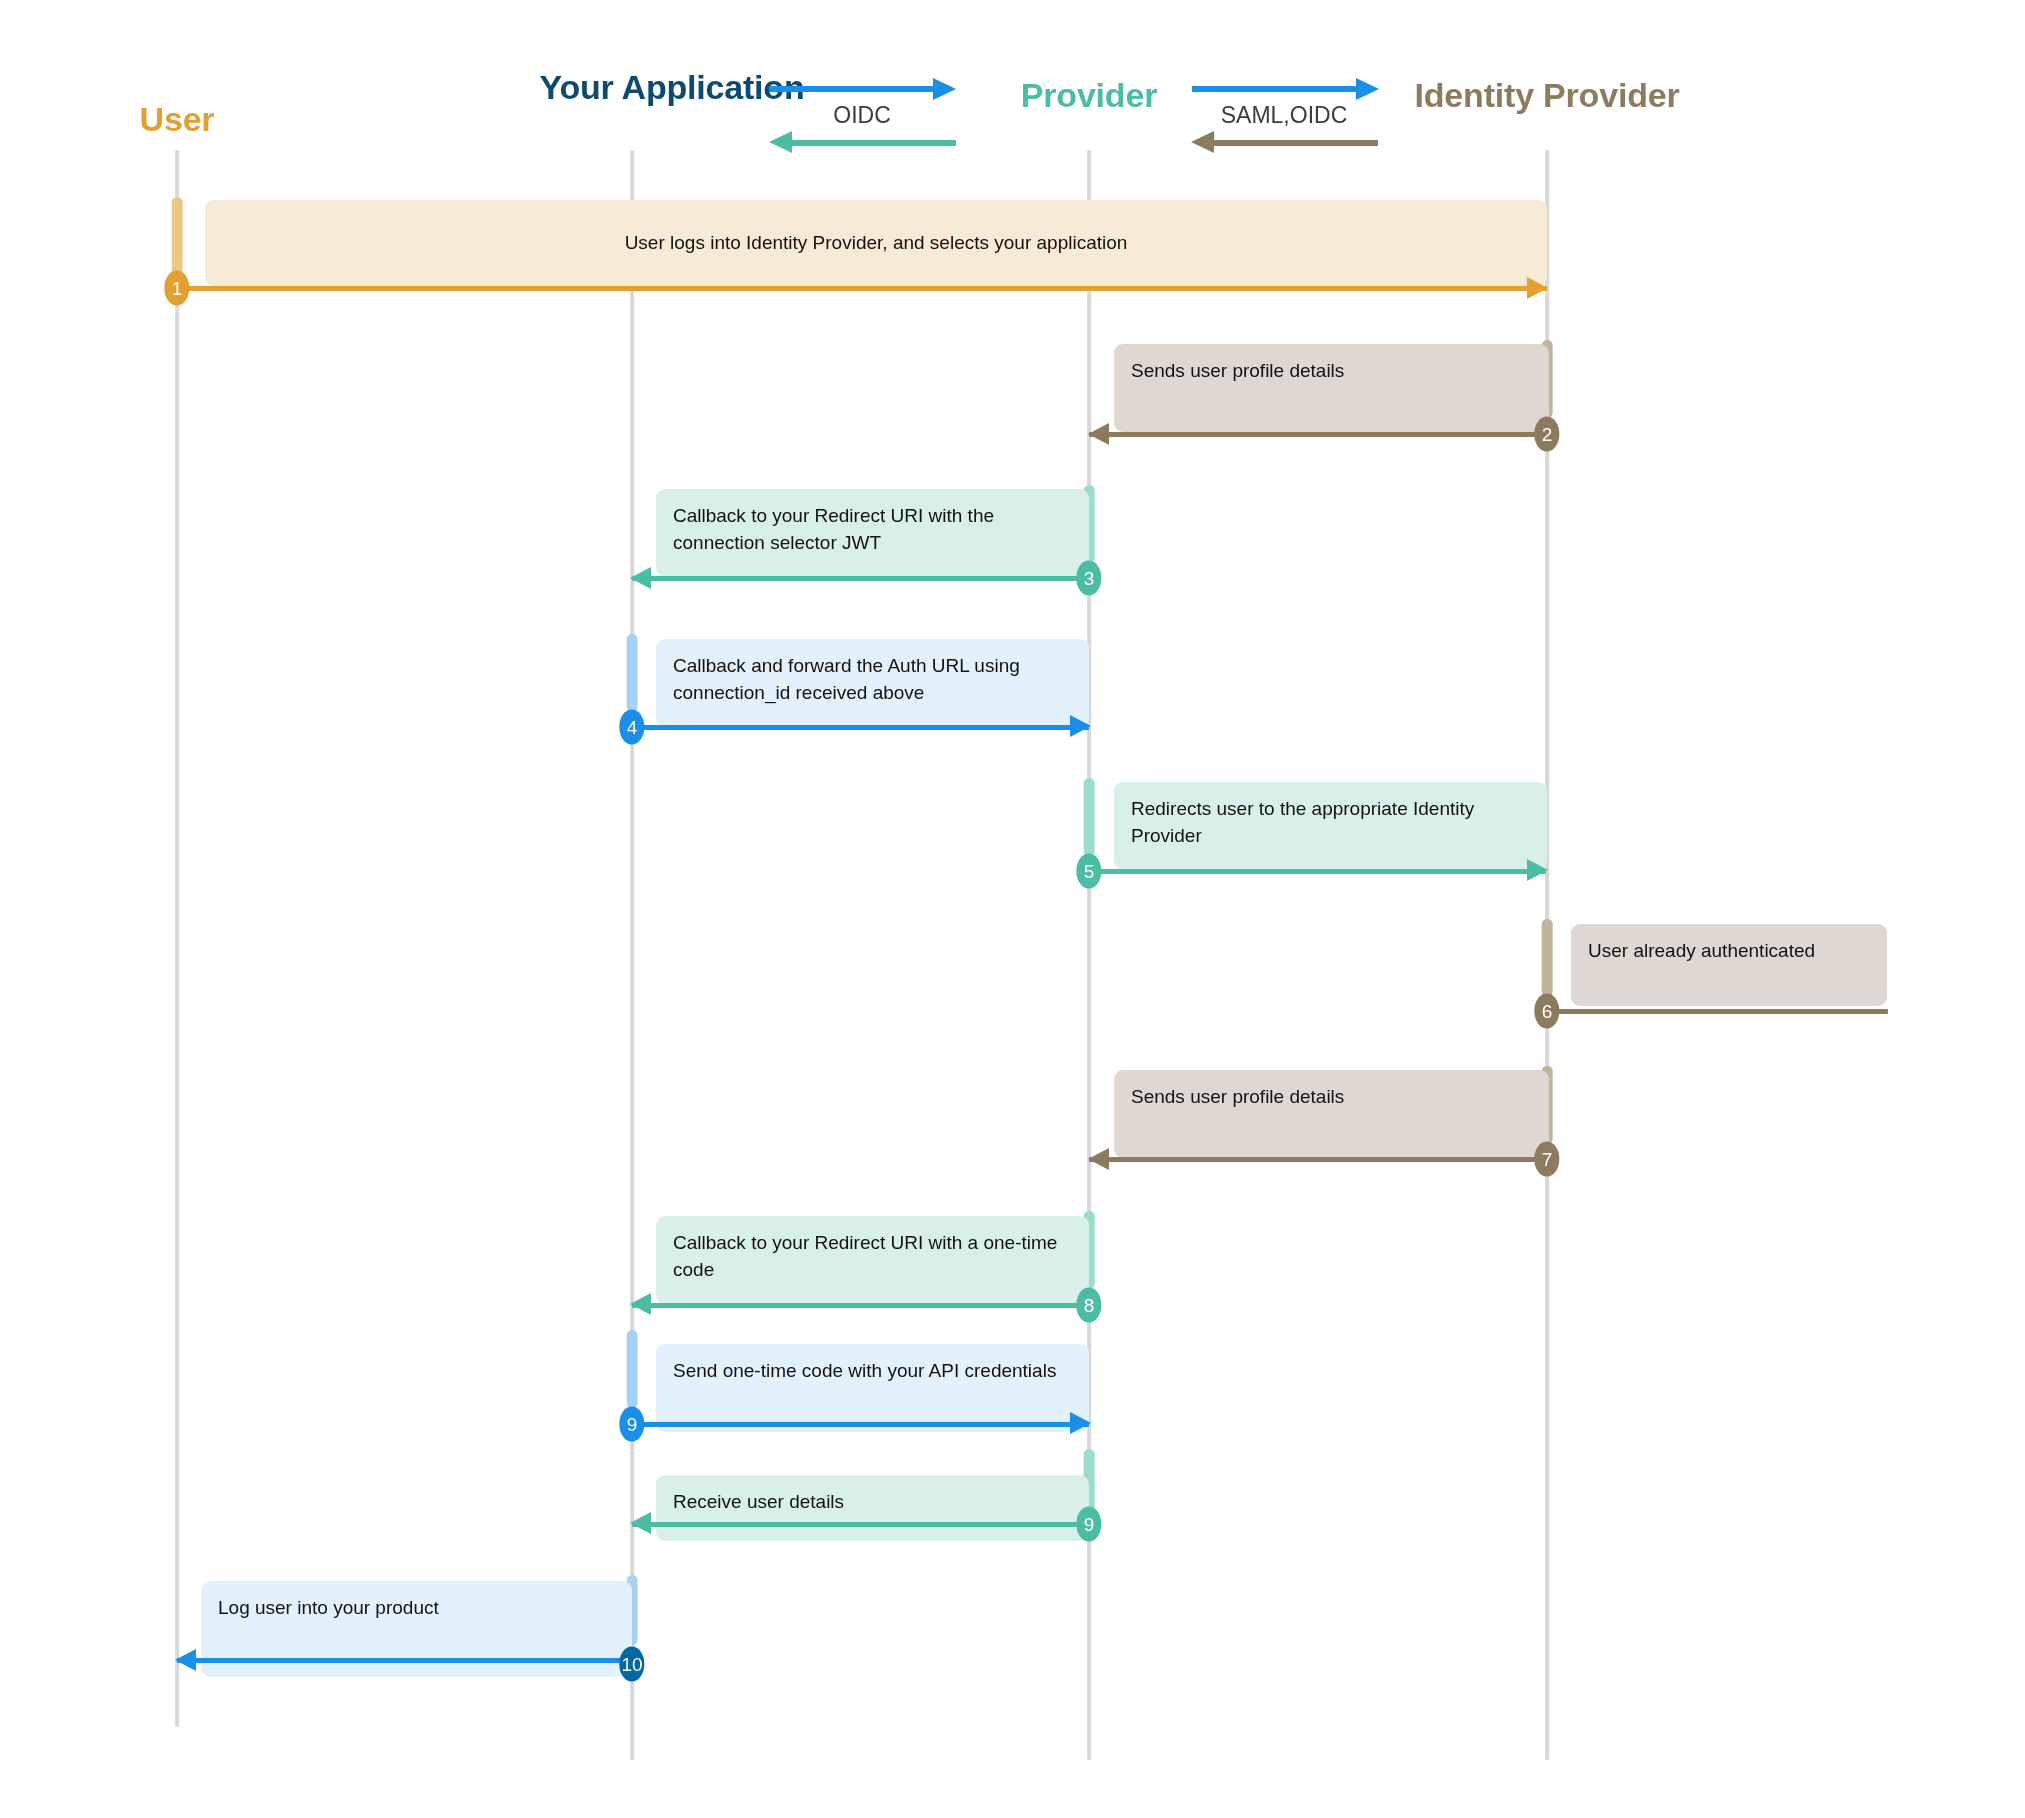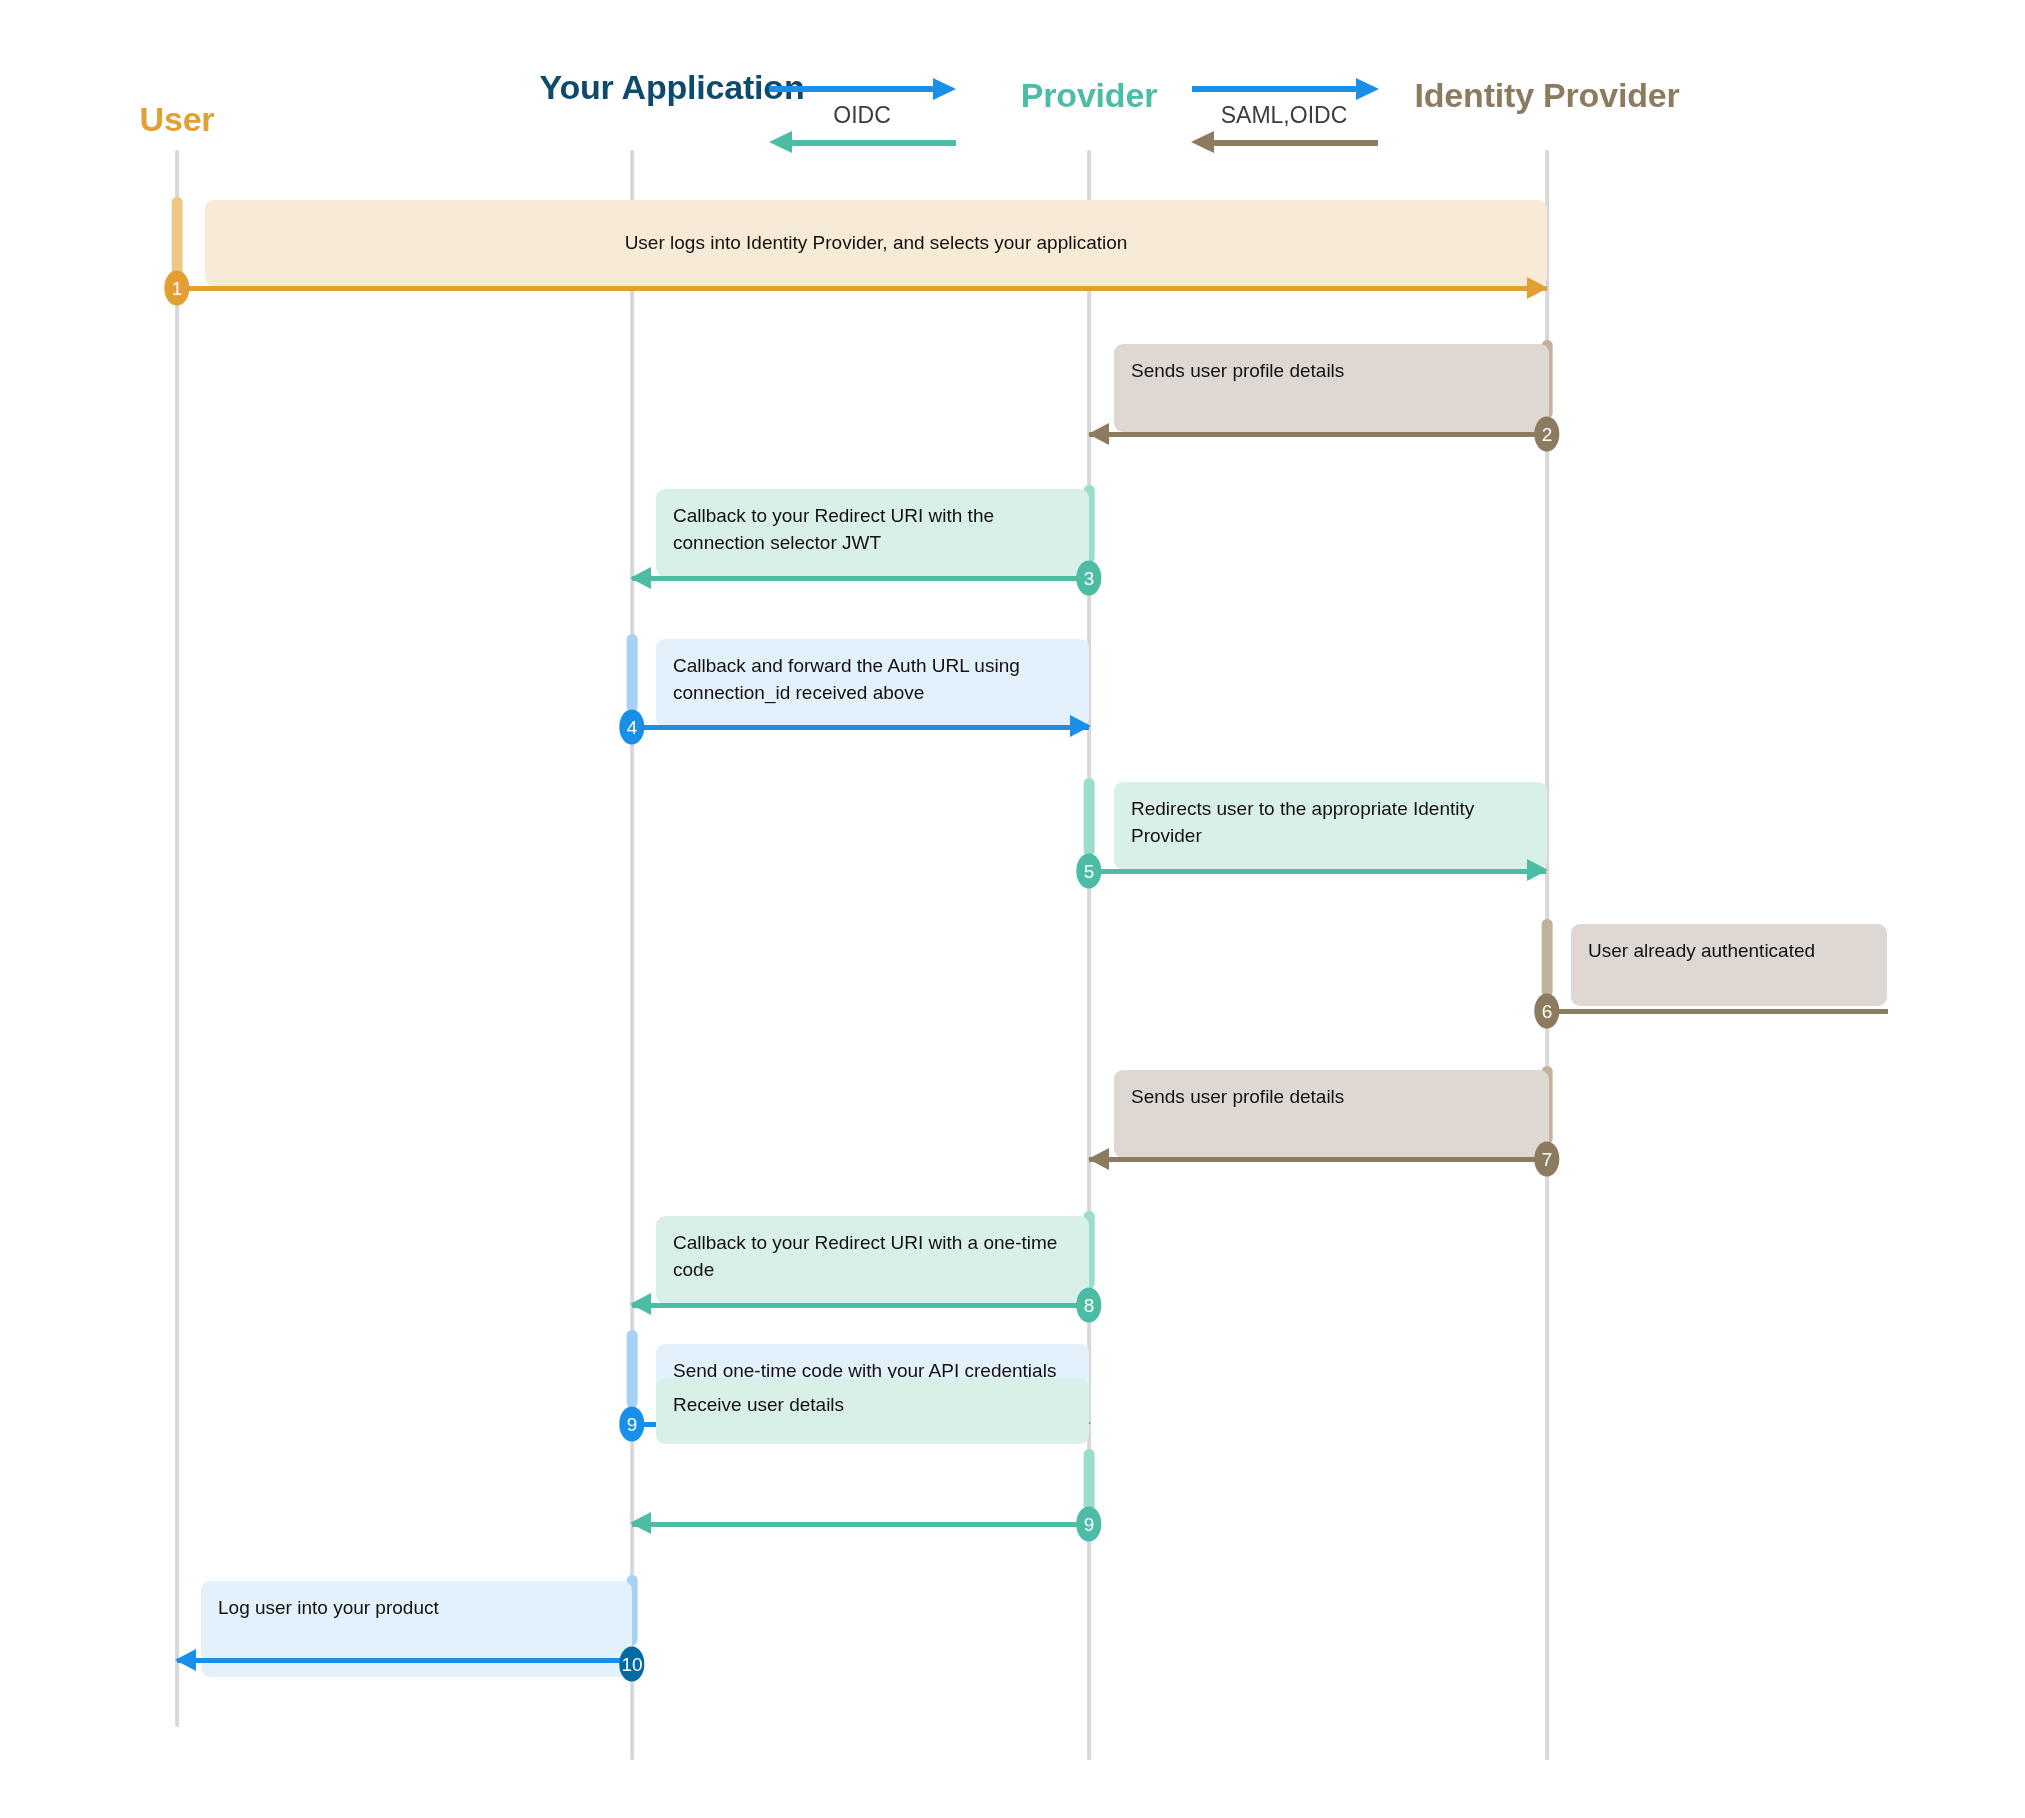--- a/index.html
+++ b/index.html
@@ -150,21 +150,21 @@
     <div class="note" style="left: 656px; top: 1216px; width: 433px; height: 88px; background: rgb(217, 240, 233);"><span>Callback to your Redirect URI with a one-time code</span></div>
     <div class="arrow-line" style="left: 632px; top: 1303px; width: 457px; background: rgb(76, 188, 164);"></div>
     <div class="arrow-head" style="left: 630px; top: 1293px; border-right: 21.3px solid rgb(76, 188, 164);"></div>
     <div class="bullet" style="left: 1089px; top: 1305px; background: rgb(76, 188, 164);">8</div>
     <div class="activation" style="left: 632px; top: 1330px; height: 78px; background: rgb(166, 211, 245);"></div>
     <div class="note" style="left: 656px; top: 1344px; width: 433px; height: 88px; background: rgb(227, 241, 252);"><span>Send one-time code with your API credentials</span></div>
     <div class="arrow-line" style="left: 632px; top: 1422px; width: 457px; background: rgb(26, 143, 232);"></div>
     <div class="arrow-head" style="left: 1070px; top: 1412px; border-left: 21.3px solid rgb(26, 143, 232);"></div>
     <div class="bullet" style="left: 632px; top: 1424px; background: rgb(26, 143, 232);">9</div>
     <div class="activation" style="left: 1089px; top: 1449px; height: 62px; background: rgb(155, 221, 204);"></div>
-    <div class="note" style="left: 656px; top: 1378px; width: 433px; height: 66px; background: rgb(217, 240, 233);"><span>Receive user details</span></div>
+    <div class="note" style="left: 656px; top: 1475px; width: 433px; height: 66px; background: rgb(217, 240, 233);"><span>Receive user details</span></div>
     <div class="arrow-line" style="left: 632px; top: 1522px; width: 457px; background: rgb(76, 188, 164);"></div>
     <div class="arrow-head" style="left: 630px; top: 1512px; border-right: 21.3px solid rgb(76, 188, 164);"></div>
     <div class="bullet" style="left: 1089px; top: 1524px; background: rgb(76, 188, 164);">9</div>
     <div class="activation" style="left: 632px; top: 1575px; height: 70px; background: rgb(166, 211, 245);"></div>
     <div class="note" style="left: 201px; top: 1581px; width: 431px; height: 96px; background: rgb(227, 241, 252);"><span>Log user into your product</span></div>
     <div class="arrow-line" style="left: 177px; top: 1658px; width: 455px; background: rgb(26, 143, 232);"></div>
     <div class="arrow-head" style="left: 175px; top: 1649px; border-right: 21.3px solid rgb(26, 143, 232);"></div>
     <div class="bullet" style="left: 632px; top: 1664px; background: #0369a1;">10</div>
   </div>
 

